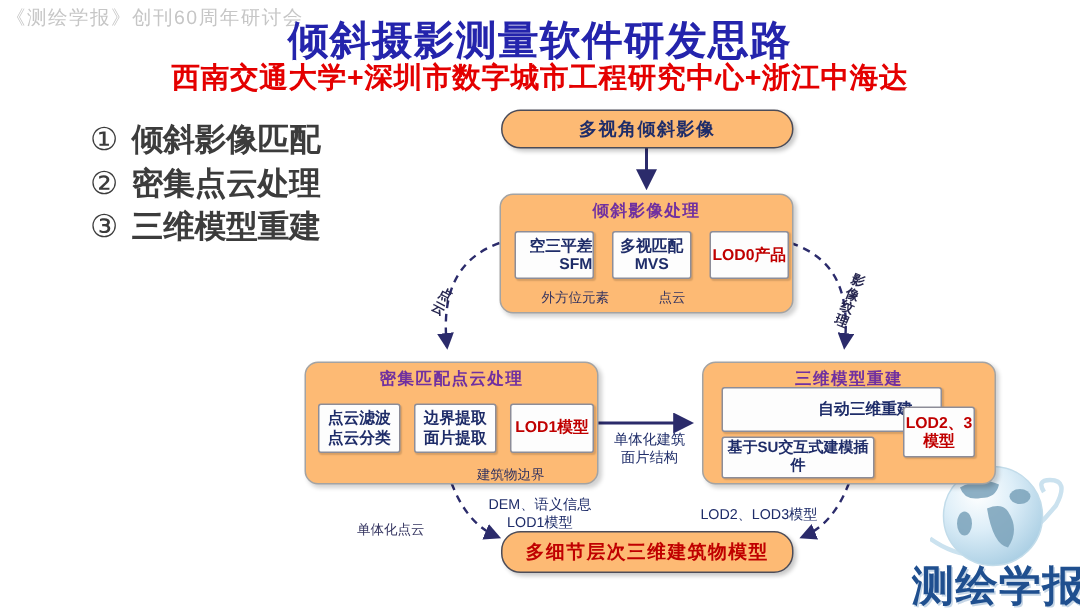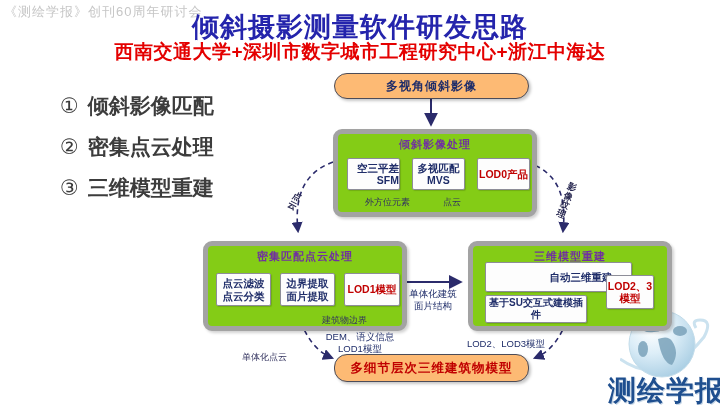--- a/index.html
+++ b/index.html
@@ -7,30 +7,30 @@
        font-family:"Liberation Sans","DejaVu Sans",sans-serif;}
   #slide{position:absolute;left:0;top:0;width:720px;height:405px;}
 
   .watermark{position:absolute;left:4px;top:3px;font-size:13px;color:#c6c6c6;letter-spacing:1px;}
   .title{position:absolute;left:0;top:9px;width:100%;text-align:center;font-size:27px;font-weight:bold;
          color:#2424ac;letter-spacing:1px;}
   .subtitle{position:absolute;left:0;top:39px;width:100%;text-align:center;font-size:19px;font-weight:bold;
          color:#e40000;letter-spacing:.5px;}
 
   .keypoints{position:absolute;left:60px;top:79px;}
-  .kp{font-size:21px;font-weight:bold;color:#3c3c3c;line-height:29px;white-space:nowrap;margin-top:12px;}
+  .kp{font-size:21px;font-weight:bold;color:#3c3c3c;line-height:29px;white-space:nowrap;}
   .kp .num{margin-right:9px;font-weight:normal;}
 
   .stadium{position:absolute;background:#fdba74;border:1.6px solid #4c4c58;border-radius:13px;
            display:flex;align-items:center;justify-content:center;font-weight:bold;
            box-shadow:2px 2px 3px rgba(0,0,0,.22);z-index:3;}
   #node-input{left:334px;top:73px;width:193px;height:24px;font-size:12px;color:#1f2d69;letter-spacing:1px;}
   #node-output{left:334px;top:354px;width:193px;height:26px;font-size:12.5px;color:#c00000;letter-spacing:1px;}
 
-  .stage{position:absolute;background:#84cc16;border:5px solid #a3a3a3;border-radius:9px;
+  .stage{position:absolute;background:#fdba74;border:1px solid #a3a3a3;border-radius:9px;
          box-shadow:2px 2px 3px rgba(0,0,0,.18);z-index:2;}
   #stage1{left:333px;top:129px;width:194px;height:78px;}
   #stage2{left:203px;top:241px;width:194px;height:80px;}
   #stage3{left:468px;top:241px;width:194px;height:80px;}
   .stage-title{position:absolute;left:0;top:3px;width:100%;text-align:center;font-size:11px;
                font-weight:bold;color:#7030a0;letter-spacing:1px;}
   .wbox{position:absolute;background:#fdfdfd;border:1px solid #8d8d98;border-radius:2px;
         display:flex;flex-direction:column;align-items:center;justify-content:center;
         font-size:10.5px;font-weight:bold;color:#1f2d69;line-height:12.5px;text-align:center;
         box-shadow:1px 1px 1px rgba(0,0,0,.15);}

